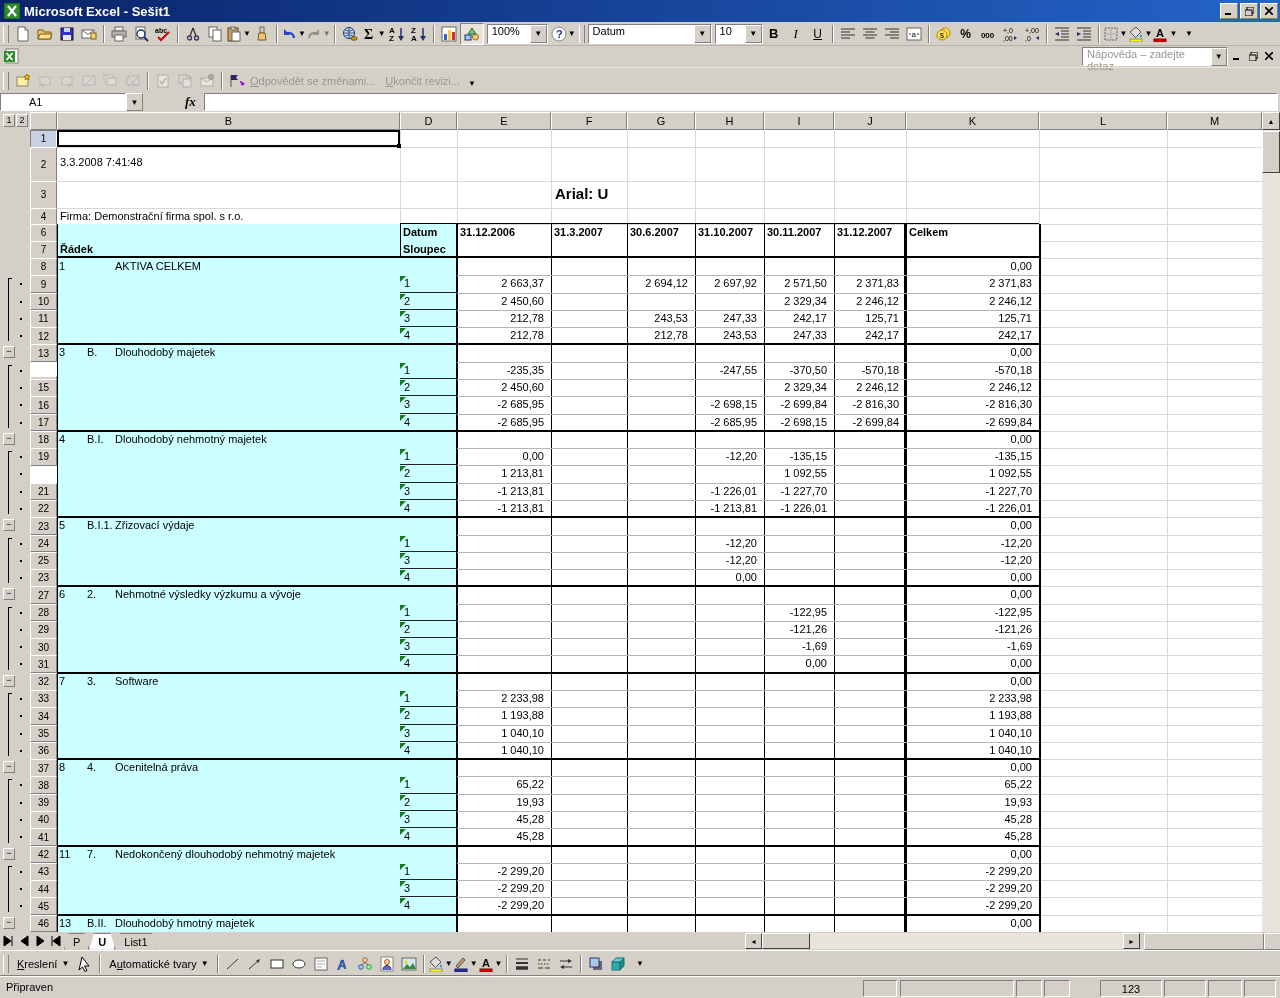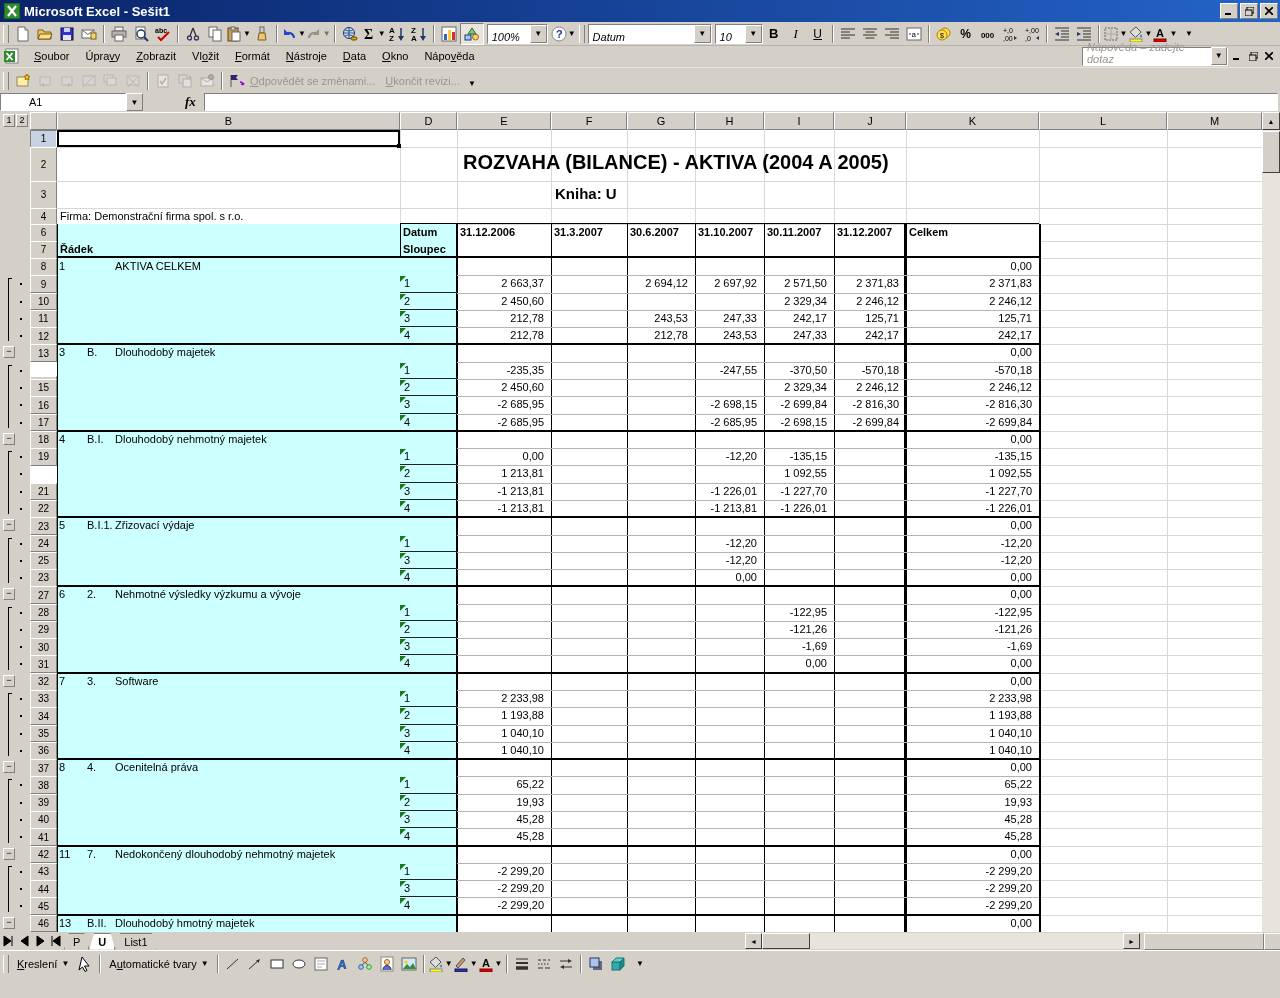--- a/index.html
+++ b/index.html
@@ -18,21 +18,21 @@
   #toolbar1{left:0;top:22px;width:1280px;height:23px;border-bottom:1px solid #b8b4ac;}
   #menubar{left:0;top:45px;width:1280px;height:22px;}
   #reviewbar{left:0;top:67px;width:1280px;height:25px;border-top:1px solid #e8e4dc;}
   .grip{width:4px;height:18px;margin:0 3px;border-left:1px solid #fff;border-right:1px solid #808080;}
   .tsep{width:1px;height:18px;background:#808080;border-right:1px solid #fff;margin:0 3px;}
   .tbtn{height:20px;min-width:22px;display:flex;align-items:center;justify-content:center;flex:0 0 auto;}
   .tbtn.dis{opacity:.45;filter:grayscale(1);}
   .tbtn.pressed{border:1px solid;border-color:#808080 #fff #fff #808080;background:#e9e5dd;}
   .dd{font-size:8px;margin-left:1px;color:#000;}
   .combo{height:18px;background:#fff;border:1px solid;border-color:#808080 #fff #fff #808080;
-         display:flex;align-items:flex-end;padding-left:4px;font-style:italic;}
+         display:flex;align-items:flex-start;padding-left:4px;}
   .combo .btn{margin-left:auto;width:15px;height:16px;display:flex;align-items:center;justify-content:center;
               background:#d4d0c8;border:1px solid;border-color:#fff #808080 #808080 #fff;font-size:8px;}
   .menuitem{padding:3px 8px 4px 8px;}
   .gray{color:#9a968e;}
   svg{display:block;}
   
   #formulabar{left:0;top:92px;width:1280px;height:20px;display:flex;align-items:center;background:#d4d0c8;}
   
   #grid{left:0;top:112px;width:1262px;height:820px;background:#fff;overflow:hidden;}
   .hdr{background:#d4d0c8;border:1px solid;border-color:#fff #808080 #808080 #fff;
@@ -414,31 +414,20 @@
       </div>
     </div>
 
   <div class="abs tbar" id="menubar">
     <span style="margin:0 6px 0 4px">
         <svg width="16" height="16">
           <rect x="2" y="1" width="12" height="14" fill="#fff" stroke="#808080"></rect>
           <rect x="0" y="3" width="11" height="11" fill="#2e8b2e"></rect>
           <path d="M2.5 5 L8.5 12 M8.5 5 L2.5 12" stroke="#fff" stroke-width="1.8"></path>
         </svg>
-      </span>
-    <span id="menuitems" style="display:flex">
-        <span class="menuitem"><u>S</u>oubor</span>
-        <span class="menuitem">Úpra<u>v</u>y</span>
-        <span class="menuitem"><u>Z</u>obrazit</span>
-        <span class="menuitem">Vl<u>o</u>žit</span>
-        <span class="menuitem"><u>F</u>ormát</span>
-        <span class="menuitem"><u>N</u>ástroje</span>
-        <span class="menuitem"><u>D</u>ata</span>
-        <span class="menuitem"><u>O</u>kno</span>
-        <span class="menuitem">Nápo<u>v</u>ěda</span>
       </span>
     <span style="margin-left:auto;display:flex;align-items:center;margin-right:4px">
       <span class="combo" style="width:140px;height:17px">
         <span class="gray" style="font-size:11px">Nápověda – zadejte dotaz</span>
         <span class="btn">▼</span>
       </span>
       <span class="winbtn" style="width:14px">
           <svg width="8" height="8">
             <rect x="0" y="6" width="6" height="2" fill="#000"></rect>
           </svg>
@@ -670,22 +659,22 @@
       <div class="abs " style="left: 1039px; top: 681.744px; width: 223px; height: 1px; background: rgb(216, 216, 216);"></div>
       <div class="abs " style="left: 1039px; top: 699.026px; width: 223px; height: 1px; background: rgb(216, 216, 216);"></div>
       <div class="abs " style="left: 1039px; top: 716.308px; width: 223px; height: 1px; background: rgb(216, 216, 216);"></div>
       <div class="abs " style="left: 1039px; top: 733.59px; width: 223px; height: 1px; background: rgb(216, 216, 216);"></div>
       <div class="abs " style="left: 1039px; top: 750.872px; width: 223px; height: 1px; background: rgb(216, 216, 216);"></div>
       <div class="abs " style="left: 1039px; top: 768.154px; width: 223px; height: 1px; background: rgb(216, 216, 216);"></div>
       <div class="abs " style="left: 1039px; top: 785.436px; width: 223px; height: 1px; background: rgb(216, 216, 216);"></div>
       <div class="abs " style="left: 1039px; top: 802.718px; width: 223px; height: 1px; background: rgb(216, 216, 216);"></div>
       <div class="abs " style="left: 1167px; top: 112px; width: 1px; height: 708px; background: rgb(216, 216, 216);"></div>
       <div class="abs " style="left: 57px; top: 112px; width: 400px; height: 708px; background: rgb(204, 255, 255);"></div>
-      <div class="abs " style="left: 463px; top: 39px; width: 600px; height: 26px; font-size: 20px; font-weight: bold; white-space: nowrap;">ROZVAHA (BILANCE) - AKTIVA (2004 A 2005)</div>
-      <div class="abs " style="left: 555px; top: 73px; width: 200px; height: 20px; font-size: 15px; font-weight: bold;">Kniha: U</div>
+      <div class="abs " style="left: 60px; top: 44px; width: 330px; height: 16px; font-size: 11px;">3.3.2008 7:41:48</div>
+      <div class="abs " style="left: 555px; top: 73px; width: 200px; height: 20px; font-size: 15px; font-weight: bold;">Arial: U</div>
       <div class="abs " style="left: 60px; top: 98px; width: 340px; height: 14px; font-size: 11px;">Firma: Demonstrační firma spol. s r.o.</div>
       <div class="abs " style="left: 403px; top: 114px; width: 52px; height: 15px; font-weight: bold; font-size: 11px; white-space: nowrap;">Datum</div>
       <div class="abs " style="left: 403px; top: 131px; width: 52px; height: 15px; font-weight: bold; font-size: 11px; white-space: nowrap;">Sloupec</div>
       <div class="abs " style="left: 60px; top: 131px; width: 80px; height: 15px; font-weight: bold; font-size: 11px; white-space: nowrap;">Řádek</div>
       <div class="abs " style="left: 460px; top: 114px; width: 90px; height: 15px; font-weight: bold; font-size: 11px; white-space: nowrap;">31.12.2006</div>
       <div class="abs " style="left: 554px; top: 114px; width: 72px; height: 15px; font-weight: bold; font-size: 11px; white-space: nowrap;">31.3.2007</div>
       <div class="abs " style="left: 630px; top: 114px; width: 64px; height: 15px; font-weight: bold; font-size: 11px; white-space: nowrap;">30.6.2007</div>
       <div class="abs " style="left: 698px; top: 114px; width: 65px; height: 15px; font-weight: bold; font-size: 11px; white-space: nowrap;">31.10.2007</div>
       <div class="abs " style="left: 767px; top: 114px; width: 66px; height: 15px; font-weight: bold; font-size: 11px; white-space: nowrap;">30.11.2007</div>
       <div class="abs " style="left: 837px; top: 114px; width: 68px; height: 15px; font-weight: bold; font-size: 11px; white-space: nowrap;">31.12.2007</div>
@@ -1214,13 +1203,24 @@
             <path d="M2 6l4-4h8l-4 4z" fill="#6cc" stroke="#177"></path>
             <path d="M10 14l4-4V2l-4 4z" fill="#288" stroke="#177"></path>
           </svg>
         </span>
       </div>
       <div class="tbtn">
         <span class="dd">▼</span>
       </div>
     </div>
 
+  <div class="abs" id="statusbar">
+    <span style="position:absolute;left:6px;top:5px">Připraven</span>
+    <span class="spanel" style="left:863px;width:32px"></span>
+    <span class="spanel" style="left:900px;width:112px"></span>
+    <span class="spanel" style="left:1016px;width:24px"></span>
+    <span class="spanel" style="left:1044px;width:24px"></span>
+    <span class="spanel" style="left:1100px;width:60px">123</span>
+    <span class="spanel" style="left:1164px;width:40px"></span>
+    <span class="spanel" style="left:1208px;width:32px"></span>
+    <span class="spanel" style="left:1244px;width:30px"></span>
+  </div>
 </div>
 
 </body></html>

